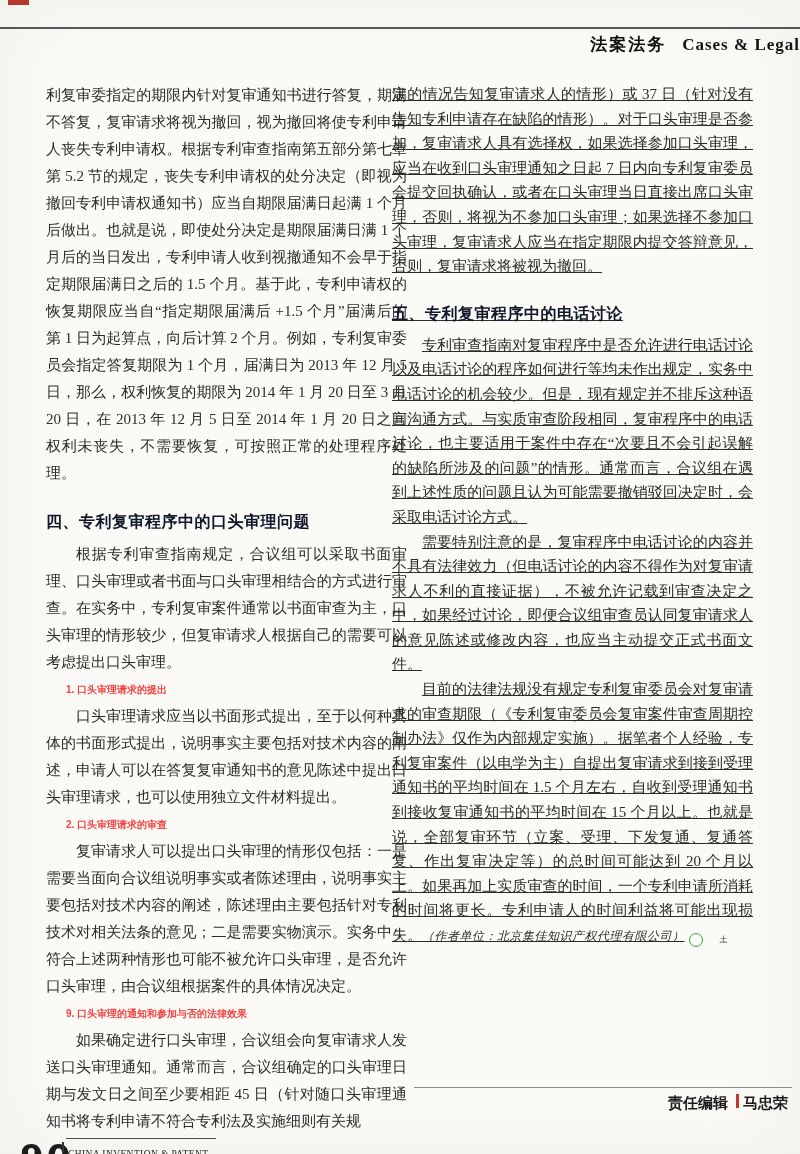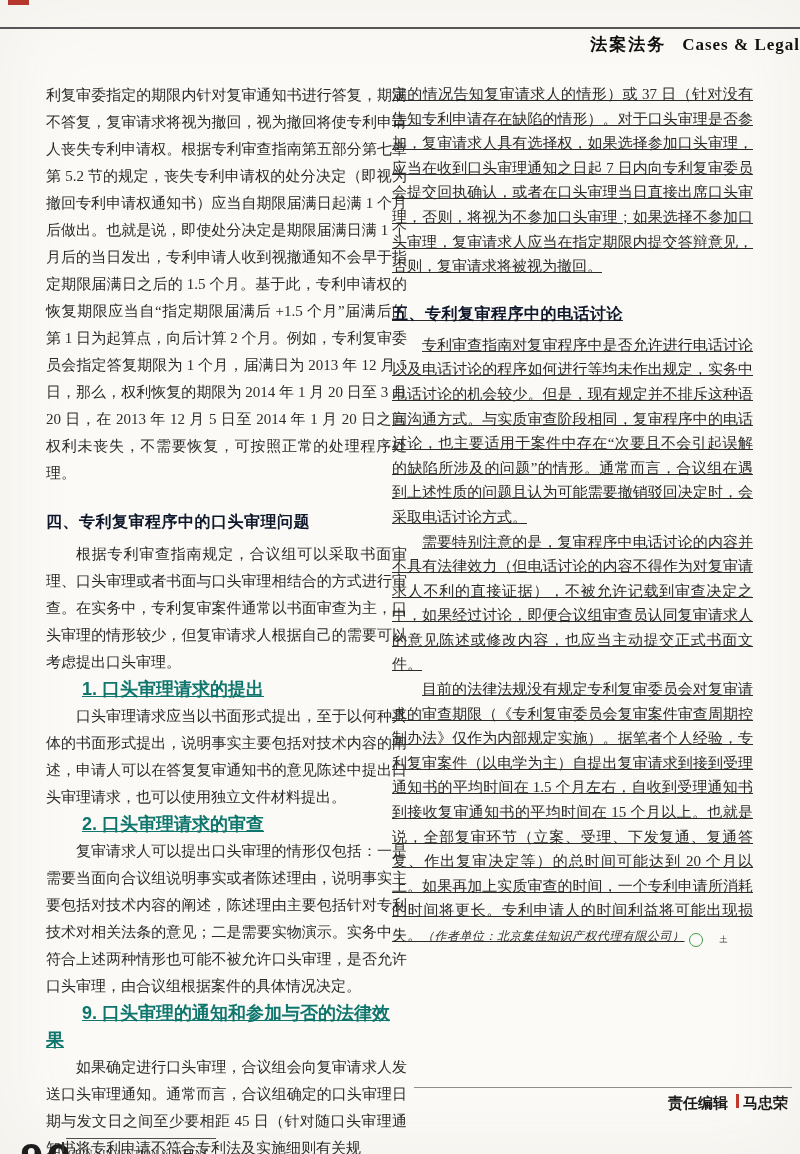--- a/index.html
+++ b/index.html
@@ -23,21 +23,21 @@
   .col-left{left:46px;font-size:15px;line-height:27px;}
   .col-right{left:392px;font-size:15px;line-height:24.6px;text-decoration:underline;}
   .col p{margin:0;text-align:justify;}
   .ind{text-indent:2em;}
   h2.section{
     font-family:"Liberation Sans",sans-serif;font-weight:700;
     font-size:16px;color:#0f172a;margin:24px 0 8px 0;line-height:22px;letter-spacing:0.5px;
   }
   h3.sub{
     font-family:"Liberation Sans",sans-serif;font-weight:700;
-    font-size:18px;color:#0f766e;margin:0;text-indent:2em;line-height:inherit;text-decoration:underline;
+    font-size:10px;color:#ef4444;margin:0;text-indent:2em;line-height:inherit;
   }
   .note{font-style:italic;font-size:12px;letter-spacing:0.5px;}
   .end-mark{
     display:inline-block;width:12px;height:12px;border:1.5px solid #3d9a50;border-radius:50%;
     font-size:8px;line-height:12px;text-align:center;color:#3a3a3a;vertical-align:-2px;margin-left:4px;
     font-family:"Liberation Sans",sans-serif;
   }
   
   .editor-rule{position:absolute;left:414px;top:1087px;width:378px;height:1px;background:#8d8d8d;}
   .editor{

